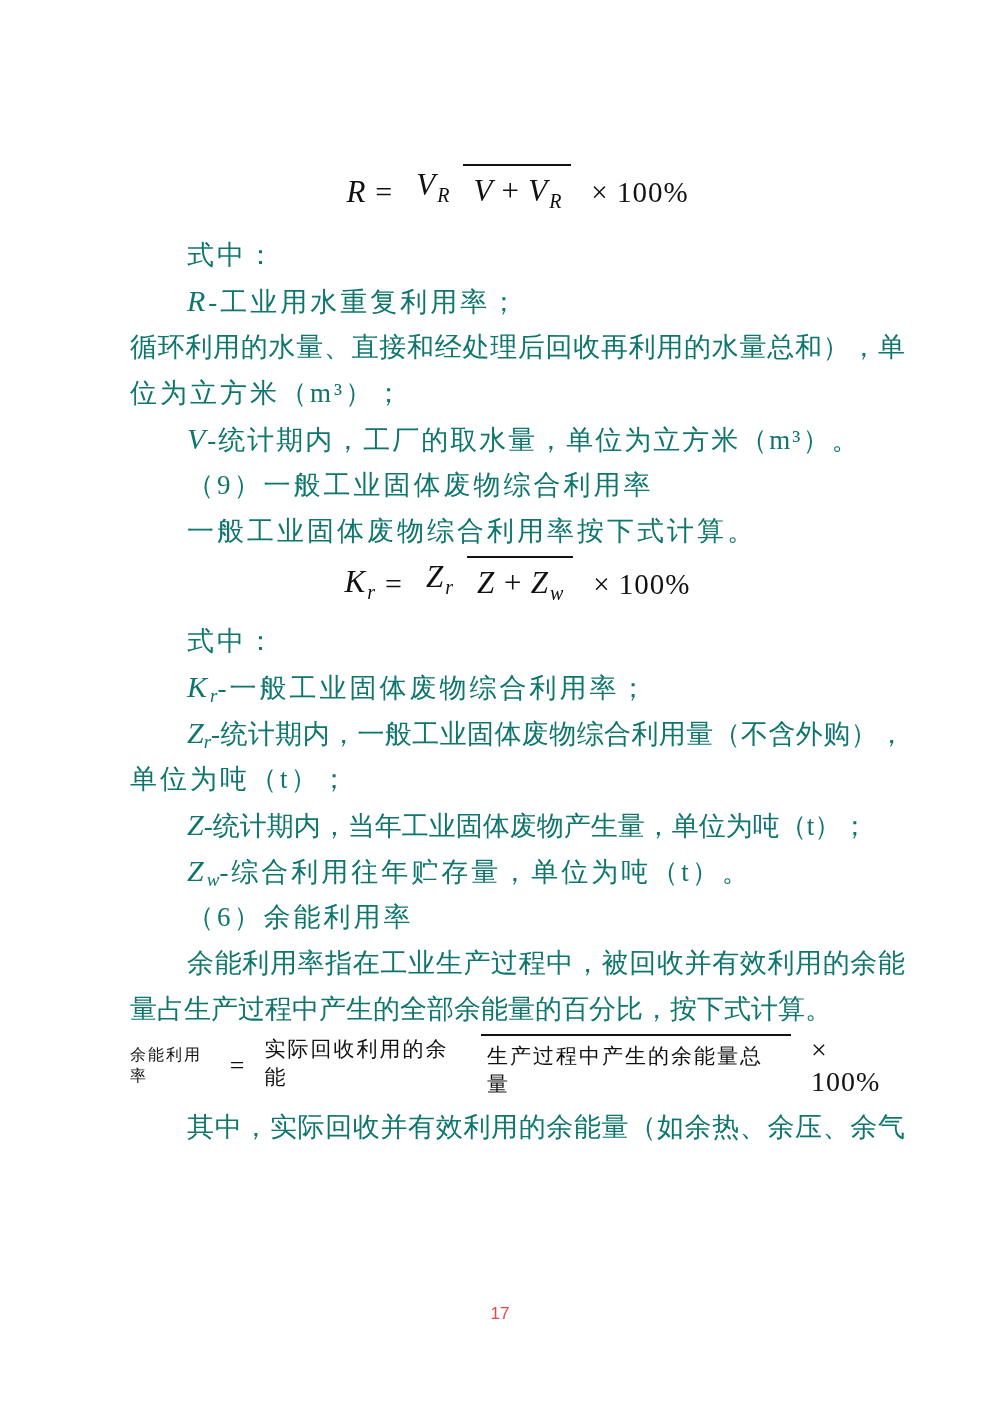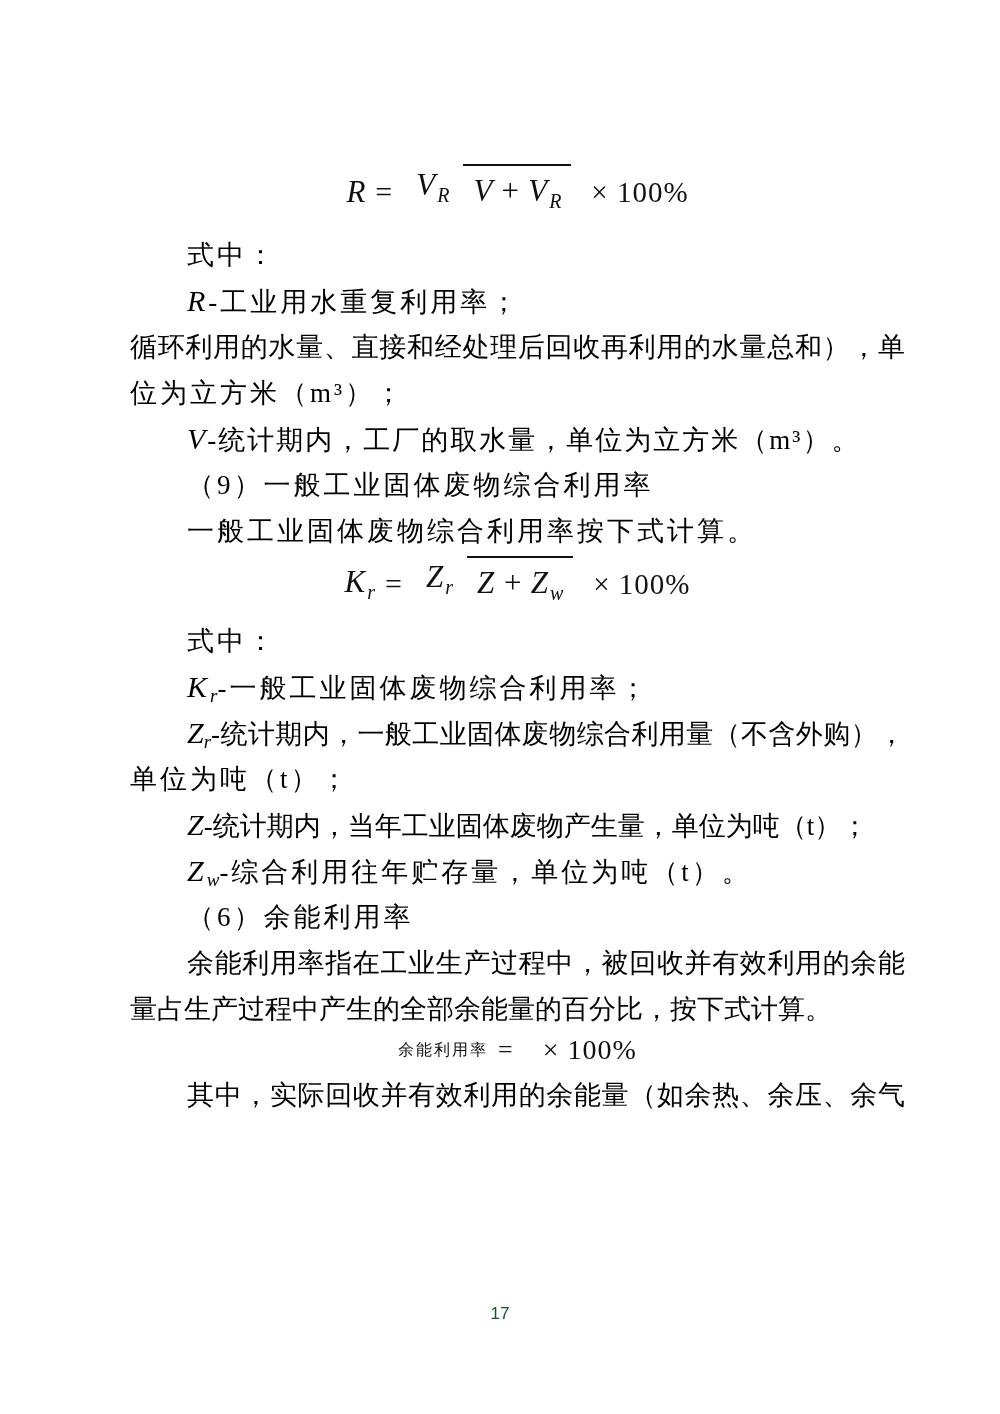--- a/index.html
+++ b/index.html
@@ -19,21 +19,21 @@
     font-family: "Liberation Serif", "DejaVu Serif", serif;
     color: #1c1c1c;
   }
   
   .line {
     margin: 0;
     height: 46px;
     line-height: 46px;
     font-size: 27px;
     white-space: nowrap;
-    color: #000000;
+    color: #0f766e;
   }
   .indent { text-indent: 57px; }
   .ls3 { letter-spacing: 3px; }
   .ls2 { letter-spacing: 2px; }
   .just {
     white-space: normal;
     text-align: justify;
     text-align-last: justify;
   }
   .ivar {
@@ -114,21 +114,21 @@
   .formula-cn .ftimes { font-size: 28px; }
   
   .page-number {
     position: absolute;
     left: 0;
     right: 0;
     bottom: 90px;
     text-align: center;
     font-family: "Liberation Sans", "DejaVu Sans", sans-serif;
     font-size: 17px;
-    color: #14532d;
+    color: #ef4444;
   }
 </style>
 </head>
 <body>
 
 <div class="page">
 
   <div class="formula formula-math">
     <span class="fvar">R</span>
     <span class="feq">=</span>
@@ -175,20 +175,24 @@
 
   <p class="line indent ls3"><span class="ivar">Z</span><span class="isub">w</span><span>-综合利用往年贮存量，单位为吨（t）。</span></p>
 
   <p class="line indent ls3">（6）余能利用率</p>
   <p class="line indent just">余能利用率指在工业生产过程中，被回收并有效利用的余能</p>
   <p class="line">量占生产过程中产生的全部余能量的百分比，按下式计算。</p>
 
   <div class="formula formula-cn">
     <span class="cn-lhs">余能利用率</span>
     <span class="feq">=</span>
+    <span class="frac">
+      <span class="num">实际回收利用的余能</span>
+      <span class="den">生产过程中产生的余能量总量</span>
+    </span>
     <span class="ftimes">× 100%</span>
   </div>
 
   <p class="line indent just">其中，实际回收并有效利用的余能量（如余热、余压、余气</p>
 
   <div class="page-number">17</div>
 
 </div>
 
 </body></html>

